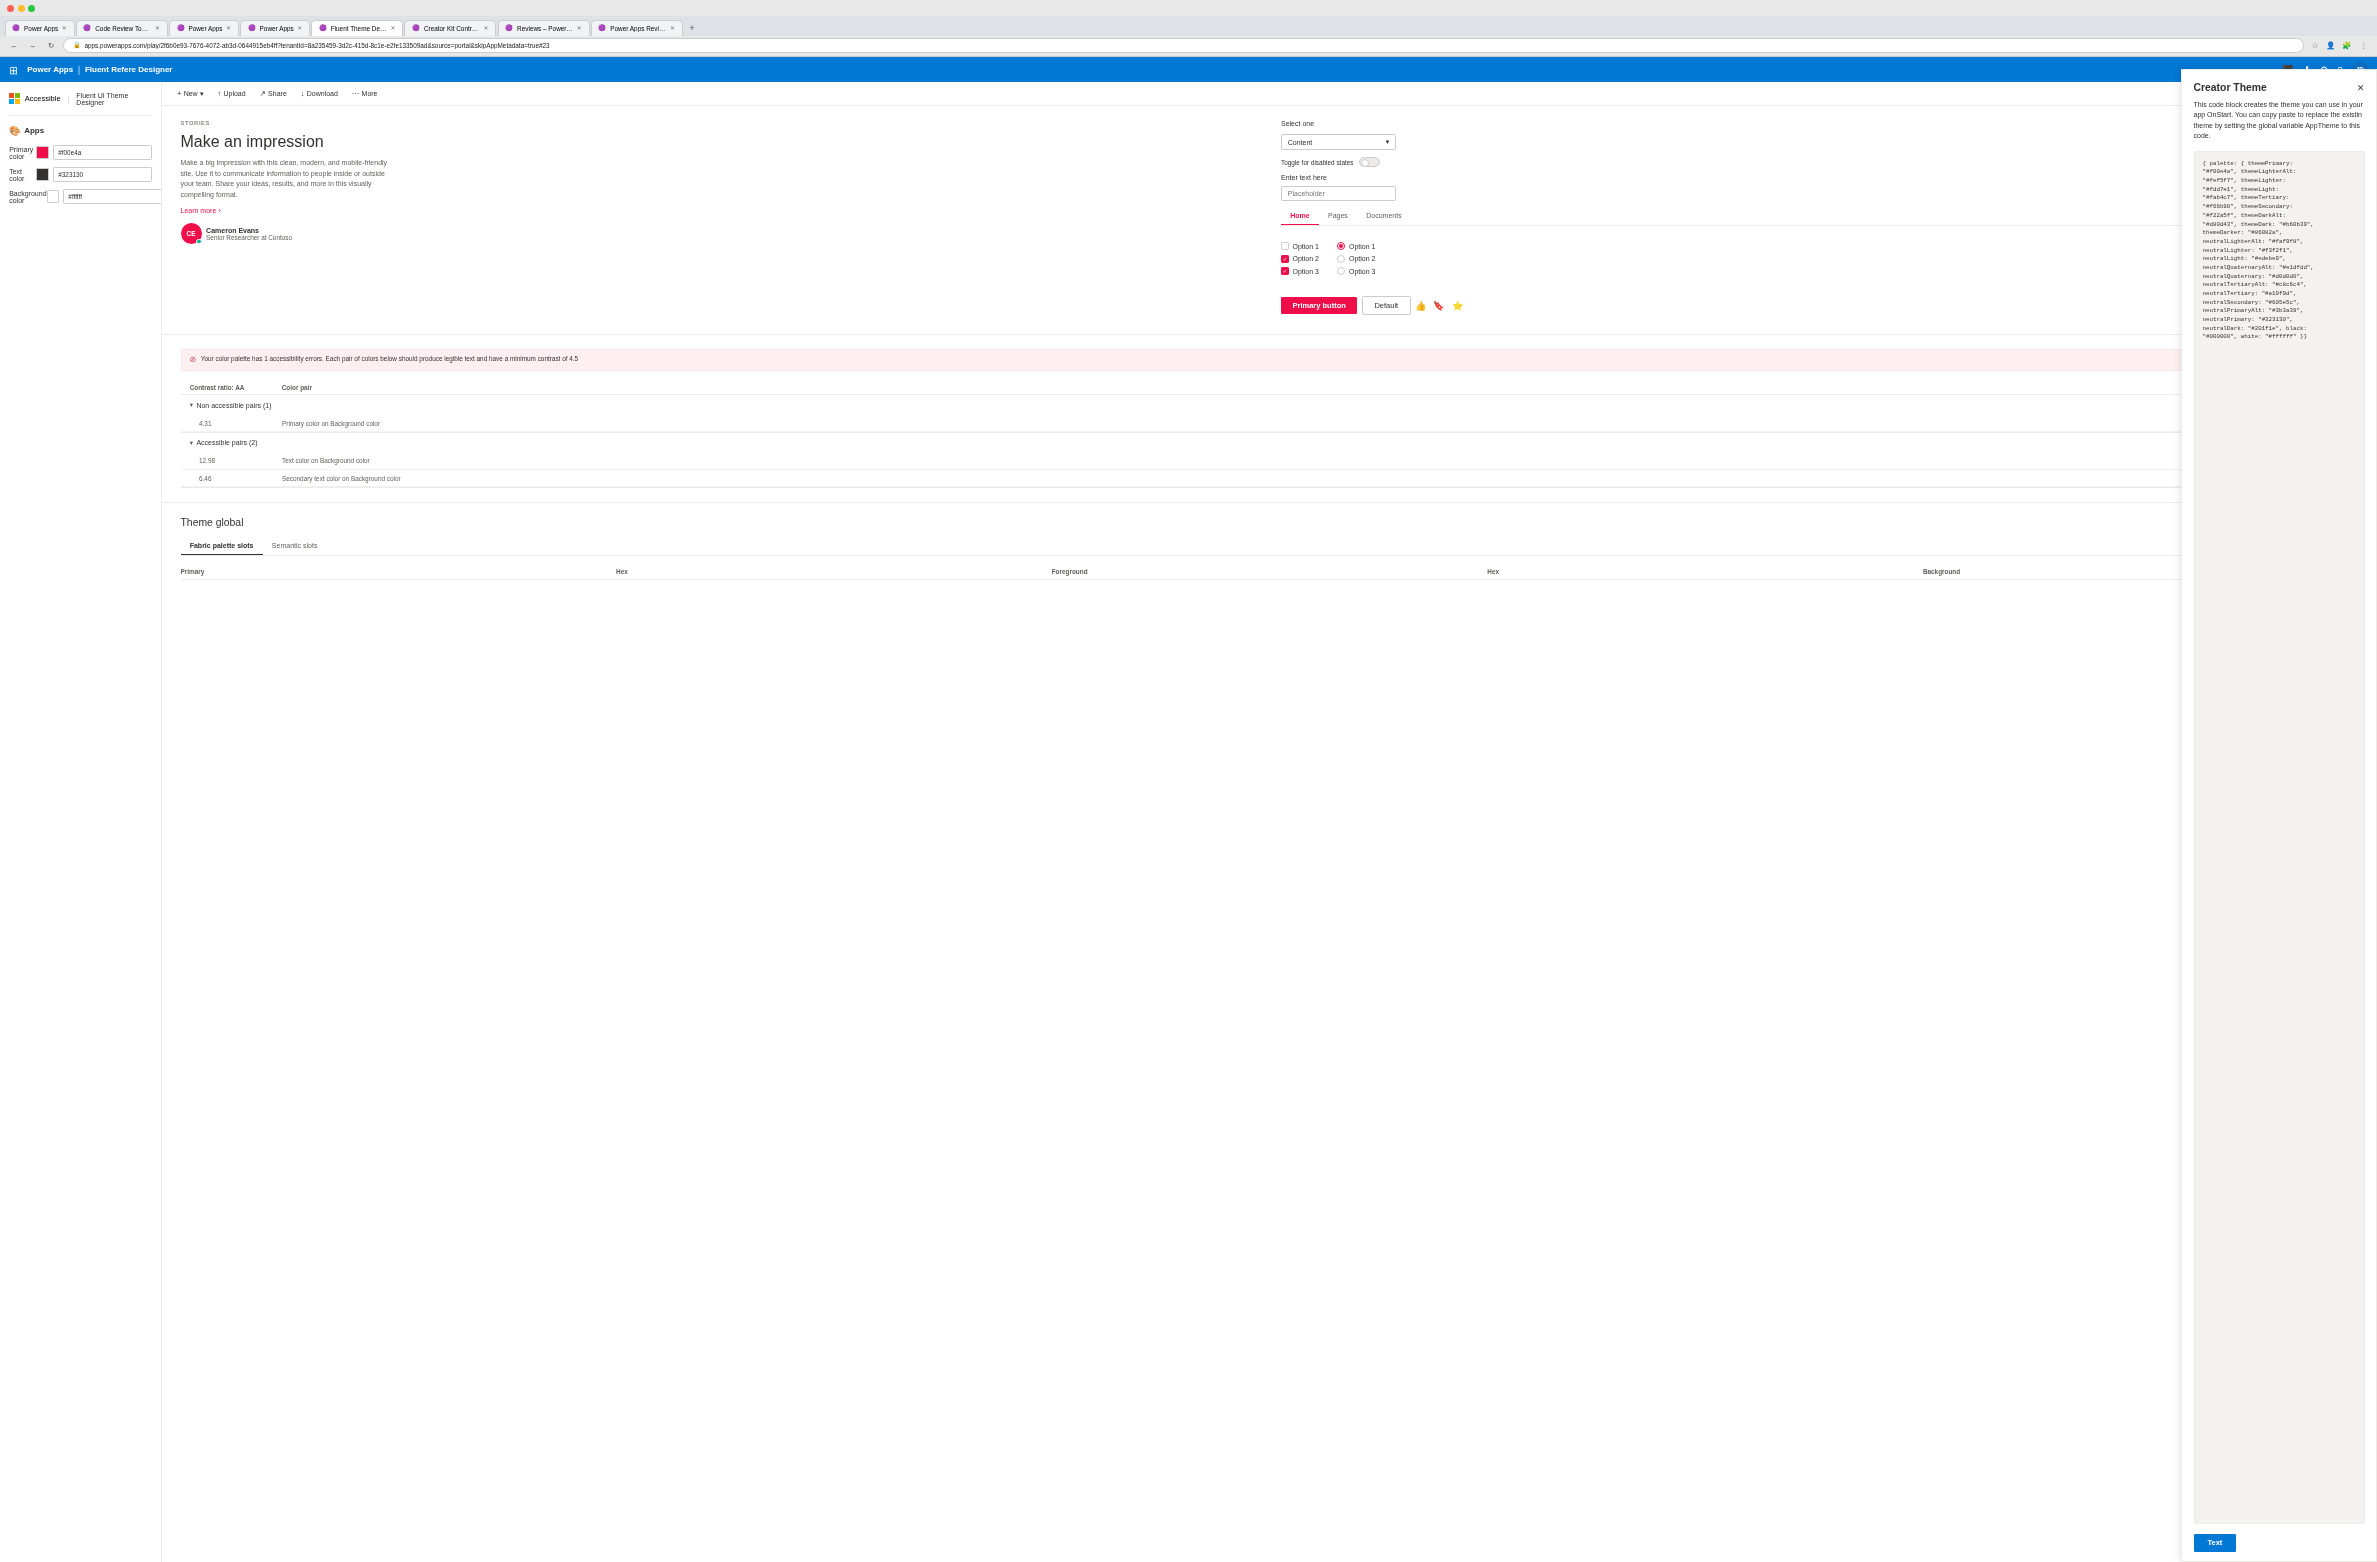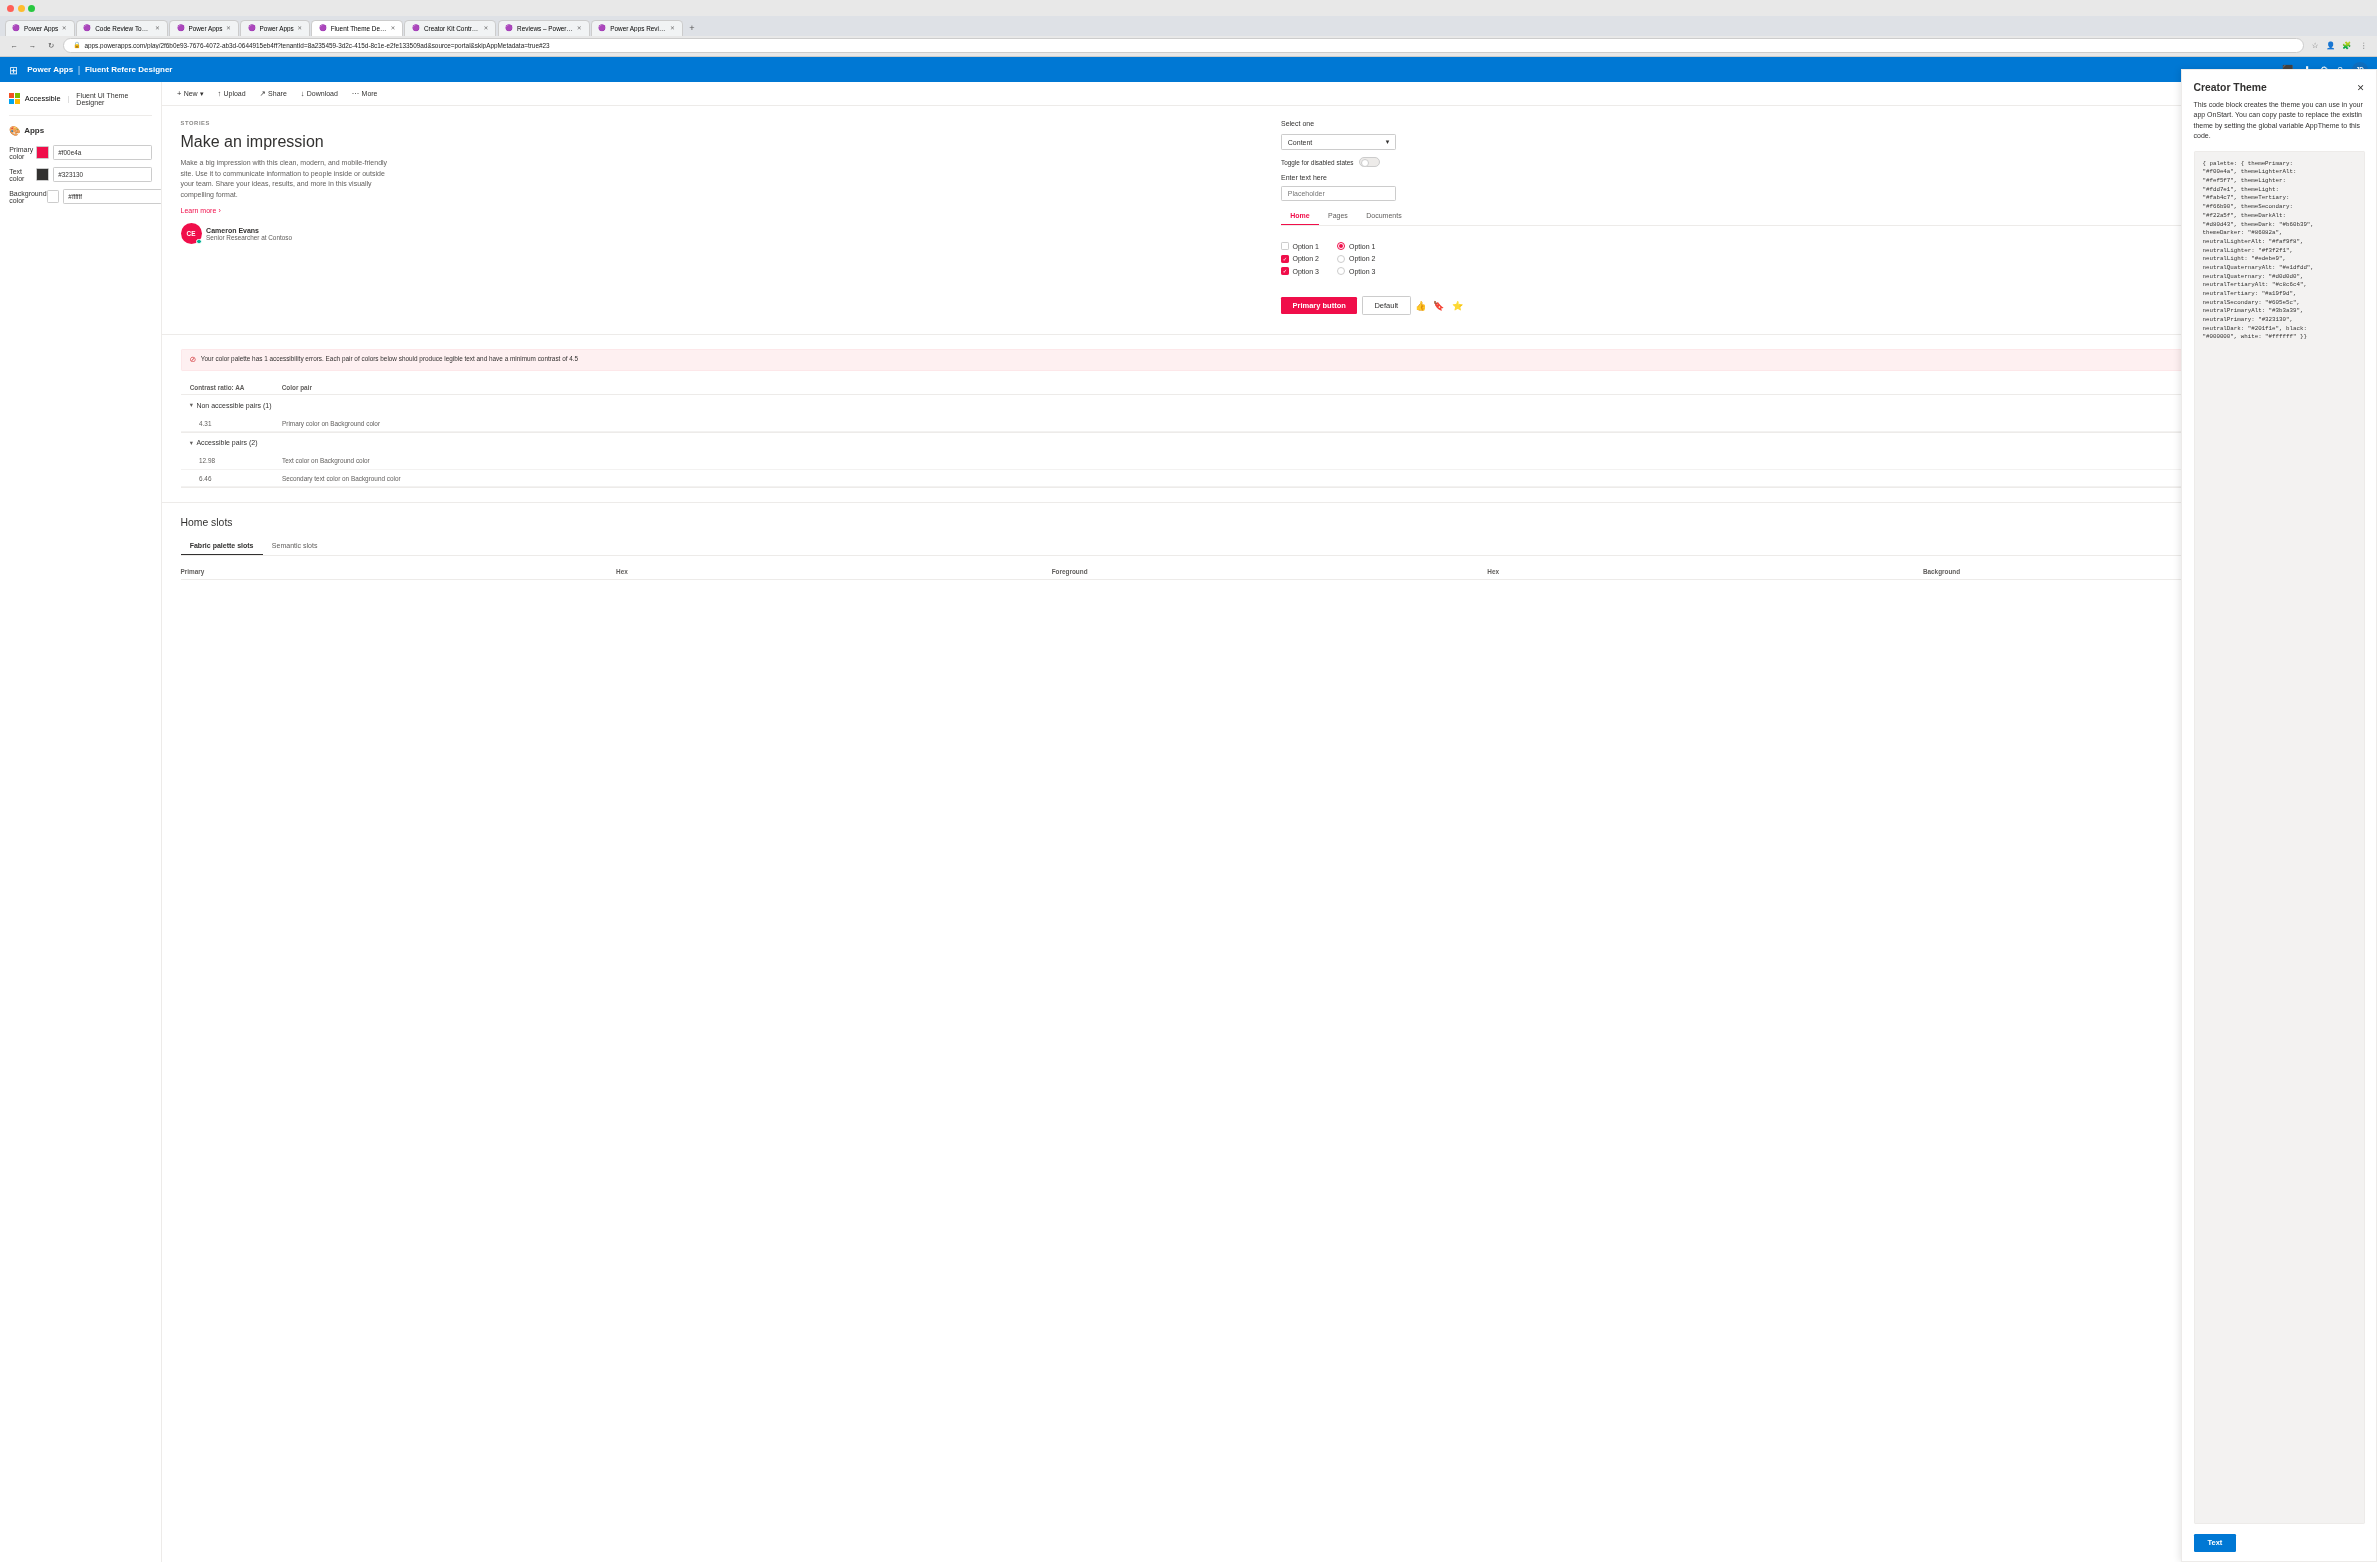--- a/index.html
+++ b/index.html
@@ -436,21 +436,21 @@
           </div>
           <div class="data-row">
             <span class="data-ratio">6.46</span>
             <span class="data-pair">Secondary text color on Background color</span>
             <span class="data-slot">neutralSecondary on white</span>
           </div>
         </div>
       </div>
 
       <div class="theme-slots-section">
-        <div class="section-heading">Home slots</div>
+        <div class="section-heading">Theme global</div>
         <div class="slot-tabs">
           <div class="slot-tab active">Fabric palette slots</div>
           <div class="slot-tab">Semantic slots</div>
         </div>
         <div class="slot-table-header">
           <span style="flex:1;">Primary</span>
           <span style="flex:1;">Hex</span>
           <span style="flex:1;">Foreground</span>
           <span style="flex:1;">Hex</span>
           <span style="flex:1;">Background</span>

